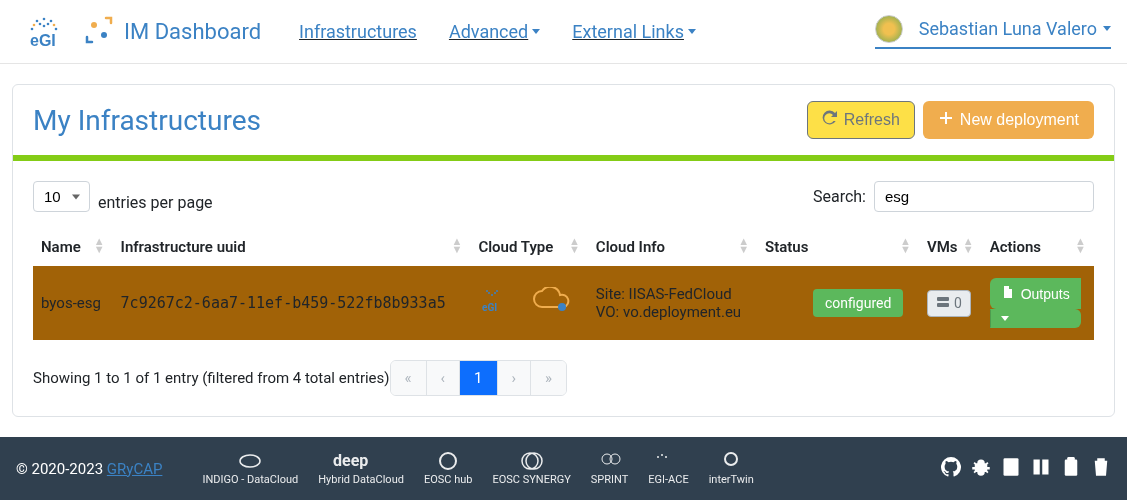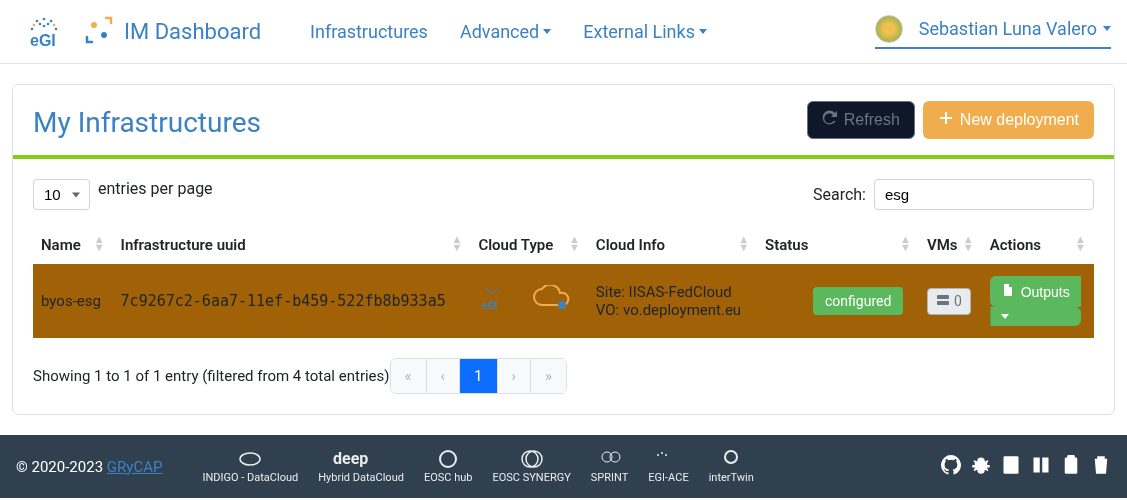--- a/index.html
+++ b/index.html
@@ -3,44 +3,44 @@
   <meta charset="utf-8">
   <style>
     * { box-sizing: border-box; margin: 0; padding: 0; }
     body { font-family: -apple-system, BlinkMacSystemFont, "Segoe UI", Roboto, sans-serif; font-size: 16px; color: #212529; background: #fff; width: 1127px; }
     
     
     .navbar { display: flex; align-items: center; padding: 12px 16px; border-bottom: 1px solid #e5e5e5; height: 64px; }
     .navbar-brand { display: flex; align-items: center; gap: 10px; text-decoration: none; }
     .egi-logo { display: flex; align-items: center; }
     .brand-text { color: #3b82c4; font-size: 22px; font-weight: 400; }
-    .nav-links { display: flex; gap: 32px; margin-left: 49px; }
+    .nav-links { display: flex; gap: 32px; margin-left: 38px; text-decoration: underline; }
     .nav-link { color: #3b82c4; font-size: 18px; text-decoration: none; display: flex; align-items: center; gap: 4px; }
     .nav-right { margin-left: auto; display: flex; gap: 16px; padding-bottom: 4px; border-bottom: 2px solid #3b82c4; }
     .user-name { color: #3b82c4; font-size: 18px; display: flex; align-items: center; gap: 6px; }
     .avatar-circle { width: 28px; height: 28px; border-radius: 50%; background: radial-gradient(circle, #f0c050 30%, #6fa84f 100%); border: 1px solid #ccc; }
     
     
     .card { margin: 20px 12px; border: 1px solid #dee2e6; border-radius: 6px; background: #fff; }
-    .card-header { display: flex; align-items: flex-end; justify-content: space-between; padding: 16px 20px; border-bottom: 4px solid #84cc16; }
+    .card-header { display: flex; align-items: center; justify-content: space-between; padding: 16px 20px; border-bottom: 6px solid #84cc16; }
     .card-title { color: #3b82c4; font-size: 28px; font-weight: 400; }
     .card-actions { display: flex; gap: 8px; }
     .btn { padding: 8px 14px; border-radius: 6px; font-size: 16px; cursor: pointer; display: inline-flex; align-items: center; gap: 6px; border: 1px solid transparent; }
-    .btn-outline { background: #0f172a; border: 1px solid #6c757d; color: #6c757d; }
+    .btn-outline { background: #fde047; border: 1px solid #6c757d; color: #6c757d; }
     .btn-warning { background: #f0ad4e; color: #fff; }
     .btn-success { background: #5cb85c; color: #fff; font-size: 14px; padding: 6px 10px; }
     .btn-split { display: inline-flex; flex-direction: column; }
     .btn-split .btn-main { border-radius: 6px 0 0 6px; }
     .btn-split .btn-caret { border-radius: 0 6px 6px 0; border-left: 1px solid rgba(0,0,0,0.15); padding: 6px 10px; }
     
     .card-body { padding: 20px; }
     
     
     .table-controls { display: flex; justify-content: space-between; align-items: center; margin-bottom: 16px; }
-    .entries-control { display: flex; align-items: flex-start; gap: 8px; }
+    .entries-control { display: flex; align-items: flex-end; gap: 8px; }
     .entries-select { padding: 6px 28px 6px 10px; border: 1px solid #ced4da; border-radius: 4px; font-size: 15px; appearance: none; background: #fff; position: relative; }
     .select-wrap { position: relative; display: inline-block; }
     .select-wrap::after { content: ""; position: absolute; right: 10px; top: 50%; transform: translateY(-50%); border-left: 4px solid transparent; border-right: 4px solid transparent; border-top: 5px solid #666; pointer-events: none; }
     .search-control { display: flex; align-items: center; gap: 8px; }
     .search-input { padding: 6px 10px; border: 1px solid #ced4da; border-radius: 4px; font-size: 15px; width: 220px; }
     
     
     table { width: 100%; border-collapse: collapse; }
     thead th { text-align: left; padding: 10px 8px; font-weight: 600; font-size: 15px; position: relative; }
     thead th .sort { float: right; color: #ccc; font-size: 11px; line-height: 8px; }

